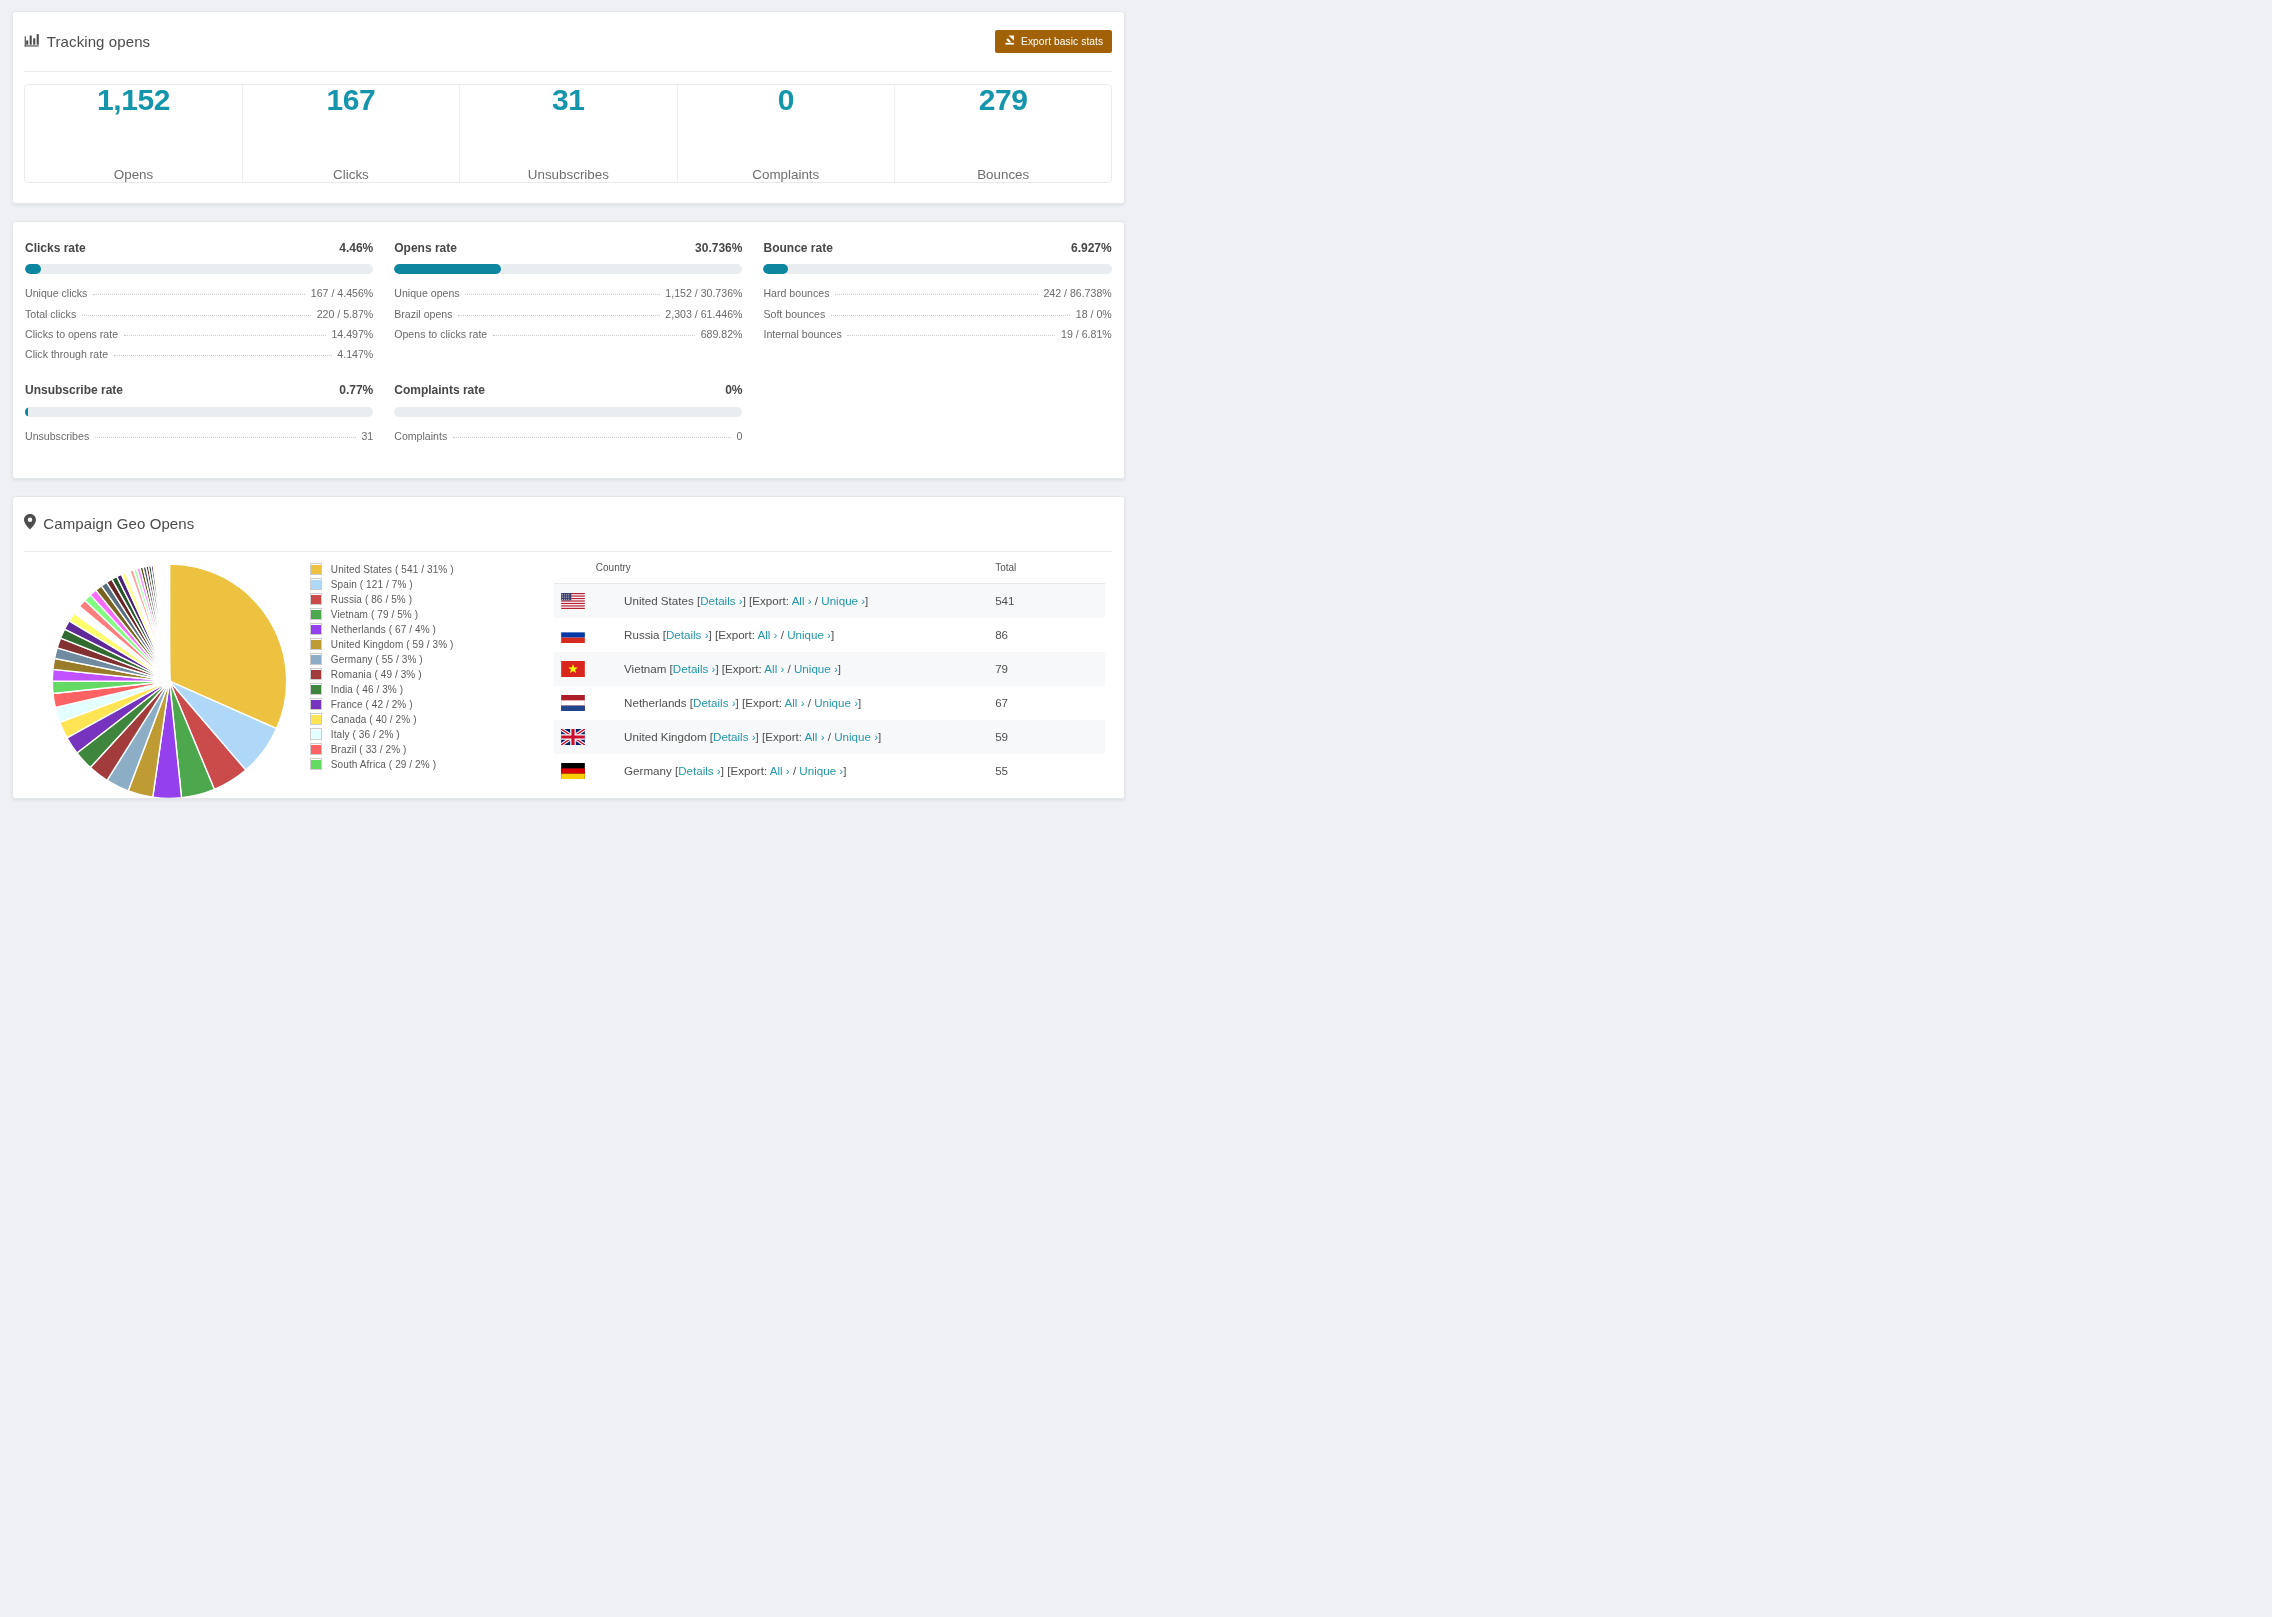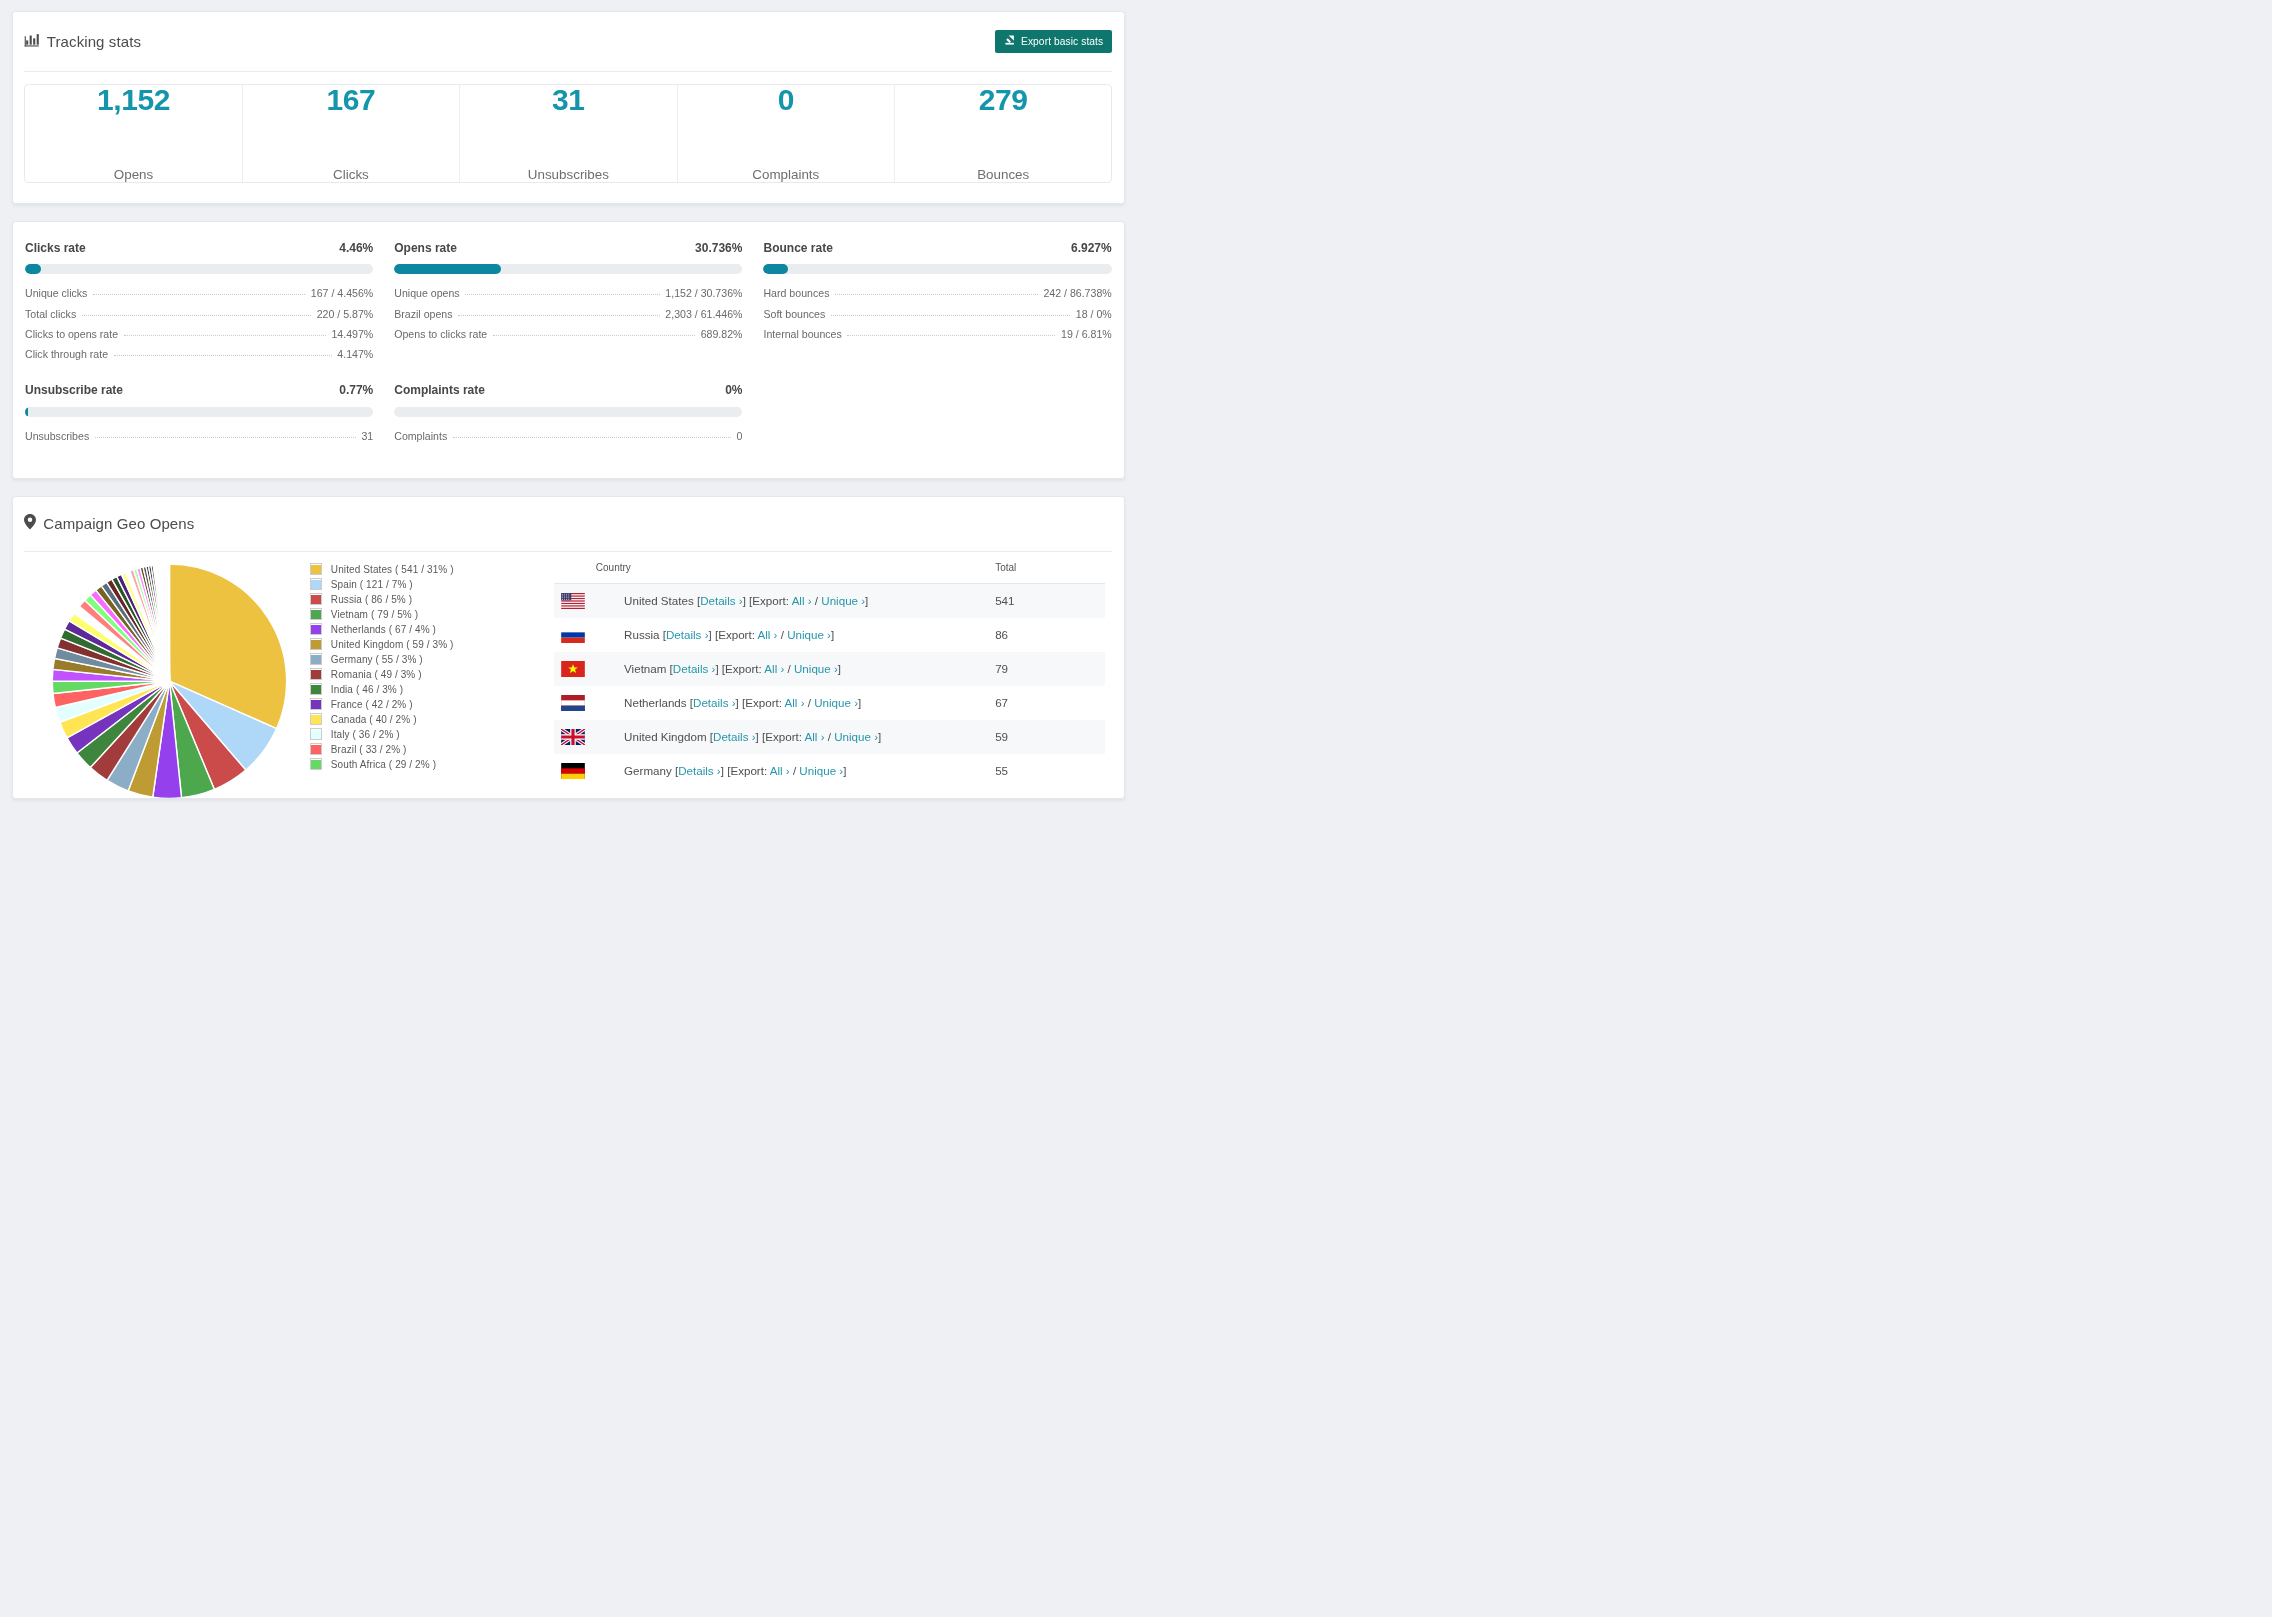--- a/index.html
+++ b/index.html
@@ -3,21 +3,21 @@
 <meta charset="utf-8">
 <style>
   html,body{margin:0;padding:0;background:#eef0f3;font-family:"Liberation Sans",sans-serif;}
   body{width:1136px;height:809px;overflow:hidden;}
   .page{padding:10.6px 11.3px 0 12px;}
   .card{background:#fff;border:0.7px solid #e4e7ea;border-radius:3.5px;box-shadow:0 1.4px 2.8px rgba(70,90,110,.08);margin-bottom:17px;}
   
   .card-head{margin:0 11.3px;height:59px;display:flex;align-items:center;justify-content:space-between;border-bottom:0.7px solid #e9ebec;}
   .head-title{display:flex;align-items:center;font-size:15px;color:#4c4c4c;letter-spacing:0.1px;}
   .head-title svg{margin-right:7px;}
-  .btn-export{display:flex;align-items:center;background:#0f766e;color:#fff;border:none;border-radius:2.1px;height:23px;padding:0 9.2px;font-size:10.2px;font-family:inherit;cursor:pointer;letter-spacing:0.1px;}
+  .btn-export{display:flex;align-items:center;background:#a16207;color:#fff;border:none;border-radius:2.1px;height:23px;padding:0 9.2px;font-size:10.2px;font-family:inherit;cursor:pointer;letter-spacing:0.1px;}
   .btn-export svg{margin-right:5.6px;}
   .stats-strip{margin:12px 11.3px 0;height:97px;border:0.7px solid #e7eaec;border-radius:4.2px;display:flex;}
   .stat-cell{flex:1;display:flex;flex-direction:column;align-items:center;justify-content:space-between;border-right:0.7px solid #eceef0;}
   .stat-cell:last-child{border-right:none;}
   .stat-value{font-size:30px;font-weight:bold;color:#1495ab;letter-spacing:-0.4px;line-height:1;}
   .stat-label{font-size:13.4px;color:#6e6e6e;margin-top:6.4px;}
   .cardA{height:193px;box-sizing:border-box;}
   
   .cardB{box-sizing:border-box;height:258px;padding:0 12px 20px;}
   .rates-grid{display:grid;grid-template-columns:repeat(3,1fr);column-gap:21px;}
@@ -62,21 +62,21 @@
               <g fill="#4c4c4c">
                 <rect x="3" y="12" width="3" height="6"></rect>
                 <rect x="8" y="5" width="3" height="13"></rect>
                 <rect x="13" y="9" width="3" height="9"></rect>
                 <rect x="18" y="3" width="3" height="15"></rect>
                 <rect x="1" y="19" width="20" height="1.6"></rect>
                 <rect x="1" y="6" width="1.6" height="14.6"></rect>
               </g>
             </svg>
         </span>
-        <span>Tracking stats</span>
+        <span>Tracking opens</span>
       </div>
       <button class="btn-export">
         <span>
           <svg width="11.3" height="11.3" viewBox="0 0 16 16">
               <g fill="#fff">
                 <path d="M2 12.5h12V15H2z"></path>
                 <path d="M3.2 8.2l2.1-2.1 4.6 4.6-2.1 2.1z"></path>
                 <path d="M6.5 2h7.5v7.5l-2.6-2.6-2.3-2.3z"></path>
               </g>
             </svg>

